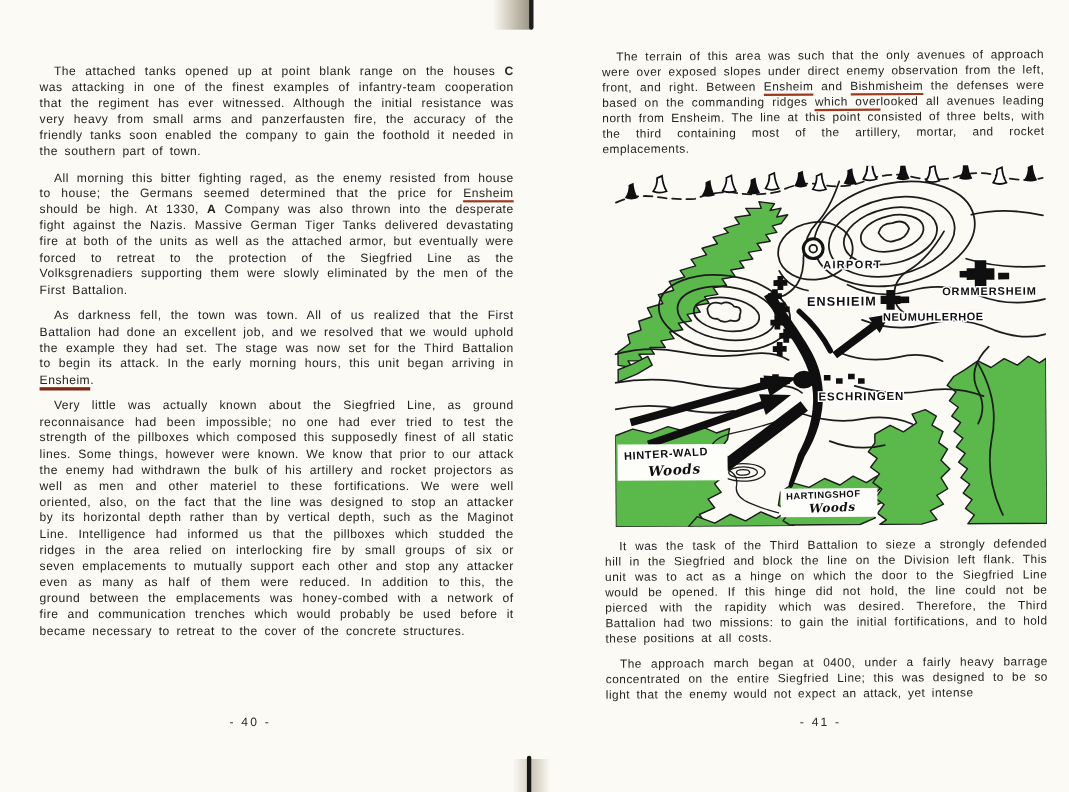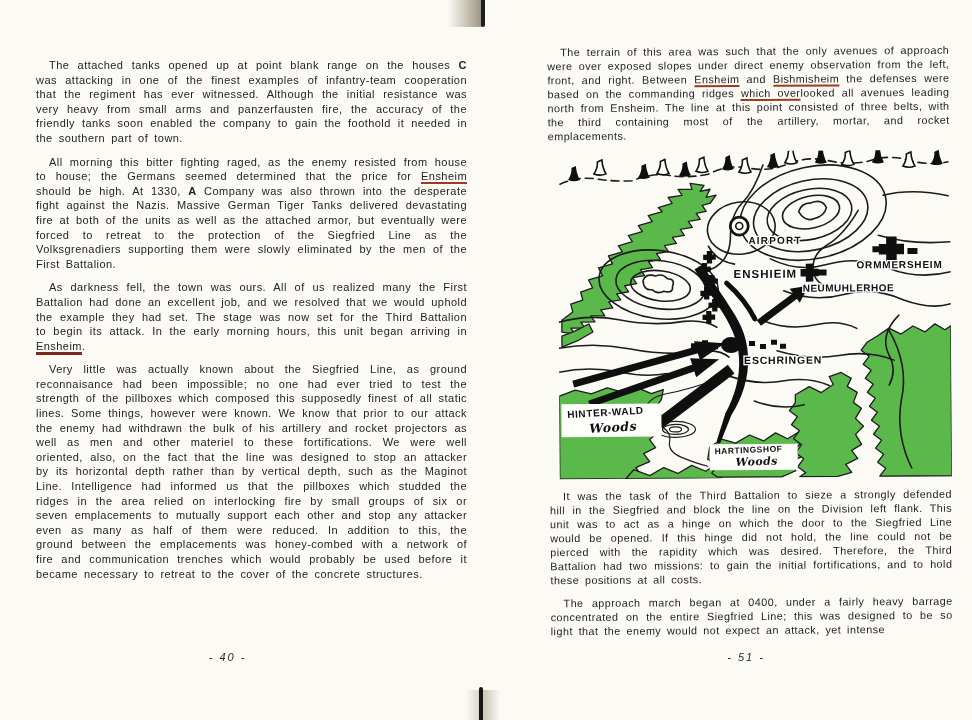--- a/index.html
+++ b/index.html
@@ -9,21 +9,21 @@
     font-family:"Liberation Sans",sans-serif;
   }
   
   .col{position:absolute;color:#232323;text-align:justify;}
   .col-left{left:36px;top:58px;width:431px;font-size:11px;line-height:14.6px;letter-spacing:.45px;word-spacing:2.6px;}
   .col-right{left:549px;top:44px;width:402px;font-size:10.8px;line-height:14px;letter-spacing:.45px;word-spacing:2.4px;transform:rotate(-.35deg);}
   .col p{margin:0 0 9px 0;text-indent:13px;}
   .r-b{font-weight:bold;}
   .r-u{border-bottom:2px solid #9c3a22;}
   .r-u2{border-bottom:3px solid #7c2818;}
-  .pagenum{position:absolute;top:651px;font-size:11px;letter-spacing:2px;color:#2a2a2a;text-align:center;font-style:italic;}
+  .pagenum{position:absolute;top:651px;font-size:11px;letter-spacing:2px;color:#2a2a2a;text-align:center;}
   .pagenum-left{left:0;width:455px;}
   .pagenum-right{left:540px;width:412px;}
   
   .map-wrap{margin:3px 0 7px 10px;}
   .ct{fill:none;stroke:#1c1c1c;stroke-width:1.6;stroke-linecap:round;}
   .ct2{fill:none;stroke:#1c1c1c;stroke-width:1.2;stroke-linecap:round;}
   .grn{fill:#5bb84a;stroke:#1c1c1c;stroke-width:1.3;stroke-linejoin:round;}
   .blk{fill:#0f0f0f;stroke:none;}
   .rd{stroke:#0f0f0f;fill:none;}
   .lbl{font-family:"Liberation Sans",sans-serif;font-weight:bold;fill:#0f0f0f;paint-order:stroke;stroke:#ffffff;stroke-width:2.6px;}
@@ -41,21 +41,21 @@
 <body>
 
 <div class="spine-top-smudge"></div>
 <div class="spine-top-line"></div>
 <div class="spine-bottom-smudge"></div>
 <div class="spine-bottom-line"></div>
 
 <div class="col col-left">
   <p><span>The attached tanks opened up at point blank range on the houses </span><span class="r-b">C</span><span> was attacking in one of the finest examples of infantry-team cooperation that the regiment has ever witnessed. Although the initial resistance was very heavy from small arms and panzerfausten fire, the accuracy of the friendly tanks soon enabled the company to gain the foothold it needed in the southern part of town.</span></p>
   <p><span>All morning this bitter fighting raged, as the enemy resisted from house to house; the Germans seemed determined that the price for </span><span class="r-u">Ensheim</span><span> should be high. At 1330, </span><span class="r-b">A</span><span> Company was also thrown into the desperate fight against the Nazis. Massive German Tiger Tanks delivered devastating fire at both of the units as well as the attached armor, but eventually were forced to retreat to the protection of the Siegfried Line as the Volksgrenadiers supporting them were slowly eliminated by the men of the First Battalion.</span></p>
-  <p><span>As darkness fell, the town was ours. All of us realized many the First Battalion had done an excellent job, and we resolved that we would uphold the example they had set. The stage was now set for the Third Battalion to begin its attack. In the early morning hours, this unit began arriving in </span><span class="r-u2">Ensheim</span><span>.</span></p>
+  <p><span>As darkness fell, the town was town. All of us realized that the First Battalion had done an excellent job, and we resolved that we would uphold the example they had set. The stage was now set for the Third Battalion to begin its attack. In the early morning hours, this unit began arriving in </span><span class="r-u2">Ensheim</span><span>.</span></p>
   <p><span>Very little was actually known about the Siegfried Line, as ground reconnaisance had been impossible; no one had ever tried to test the strength of the pillboxes which composed this supposedly finest of all static lines. Some things, however were known. We know that prior to our attack the enemy had withdrawn the bulk of his artillery and rocket projectors as well as men and other materiel to these fortifications. We were well oriented, also, on the fact that the line was designed to stop an attacker by its horizontal depth rather than by vertical depth, such as the Maginot Line. Intelligence had informed us that the pillboxes which studded the ridges in the area relied on interlocking fire by small groups of six or seven emplacements to mutually support each other and stop any attacker even as many as half of them were reduced. In addition to this, the ground between the emplacements was honey-combed with a network of fire and communication trenches which would probably be used before it became necessary to retreat to the cover of the concrete structures.</span></p>
 </div>
 <div class="pagenum pagenum-left">- 40 -</div>
 
 <div class="col col-right">
   <p><span>The terrain of this area was such that the only avenues of approach were over exposed slopes under direct enemy observation from the left, front, and right. Between </span><span class="r-u">Ensheim</span><span> and </span><span class="r-u">Bishmisheim</span><span> the defenses were based on the commanding ridges </span><span class="r-u">which over</span><span>looked all avenues leading north from Ensheim. The line at this point consisted of three belts, with the third containing most of the artillery, mortar, and rocket emplacements.</span></p>
 
   <div class="map-wrap">
   <svg width="392" height="327" viewBox="0 0 392 327" xmlns="http://www.w3.org/2000/svg">
     <defs>
@@ -196,13 +196,13 @@
       <rect class="whitebox" x="150" y="293" width="88" height="26"></rect>
       <text class="lbl" x="155" y="303" font-size="8.5" letter-spacing="0.5" transform="rotate(-2 155 303)">HARTINGSHOF</text>
       <text class="lbl-script" x="176" y="315" font-size="11" transform="rotate(-2 176 315)">Woods</text>
     </g>
   </svg>
   </div>
 
   <p><span>It was the task of the Third Battalion to sieze a strongly defended hill in the Siegfried and block the line on the Division left flank. This unit was to act as a hinge on which the door to the Siegfried Line would be opened. If this hinge did not hold, the line could not be pierced with the rapidity which was desired. Therefore, the Third Battalion had two missions: to gain the initial fortifications, and to hold these positions at all costs.</span></p>
   <p><span>The approach march began at 0400, under a fairly heavy barrage concentrated on the entire Siegfried Line; this was designed to be so light that the enemy would not expect an attack, yet intense</span></p>
 </div>
-<div class="pagenum pagenum-right">- 51 -</div>
+<div class="pagenum pagenum-right">- 41 -</div>
 
 </body></html>

